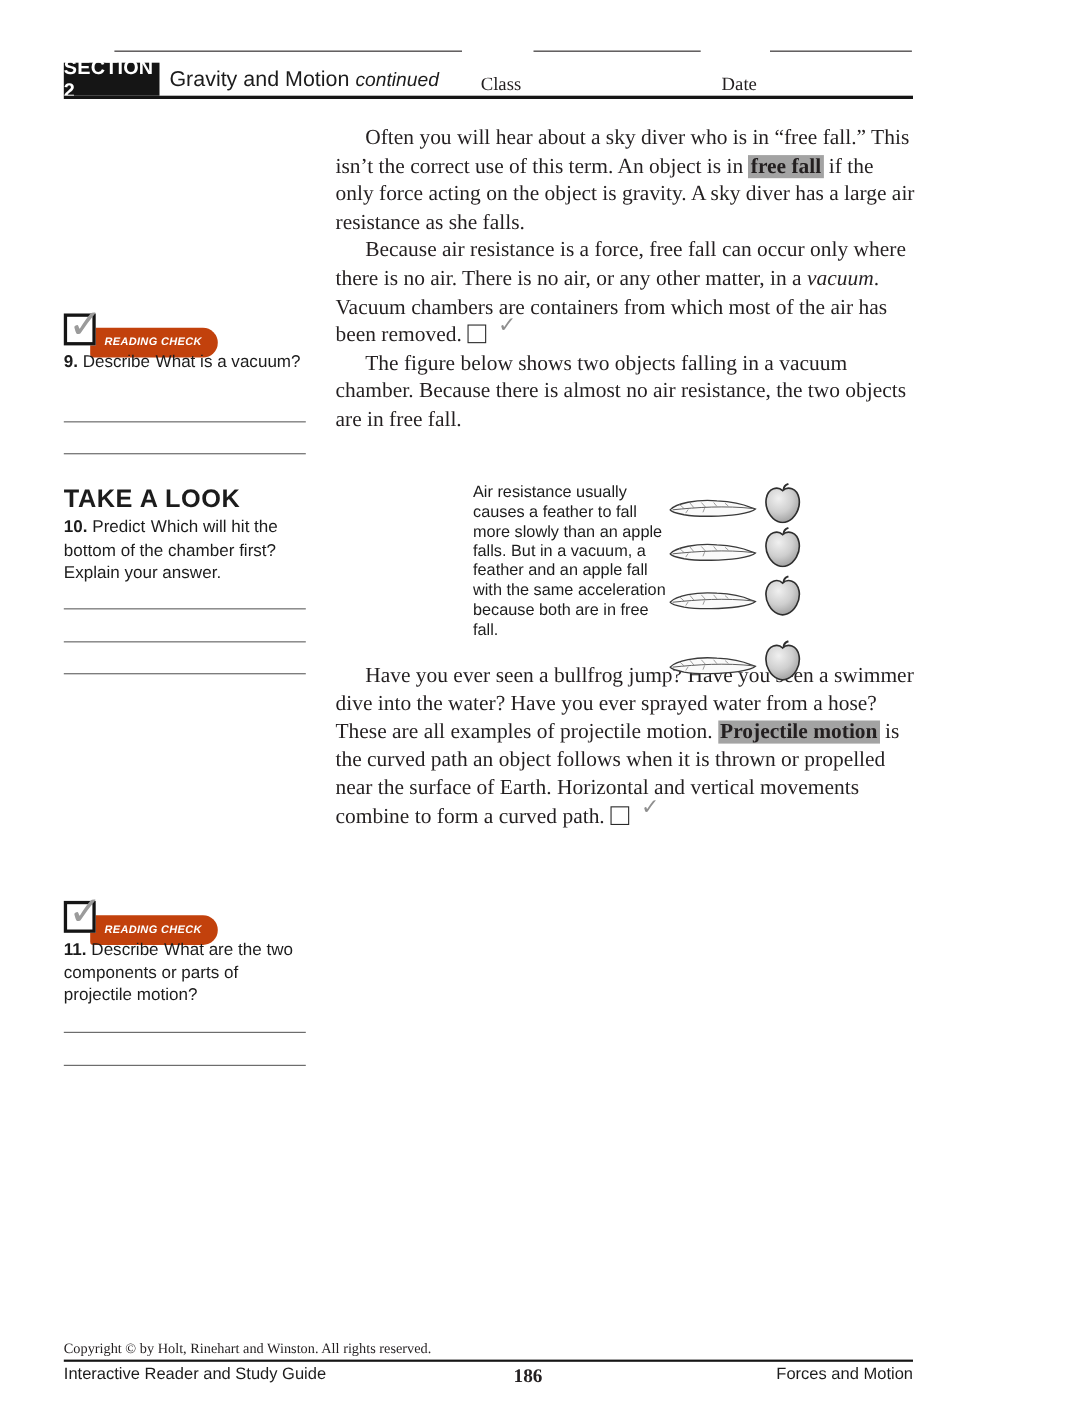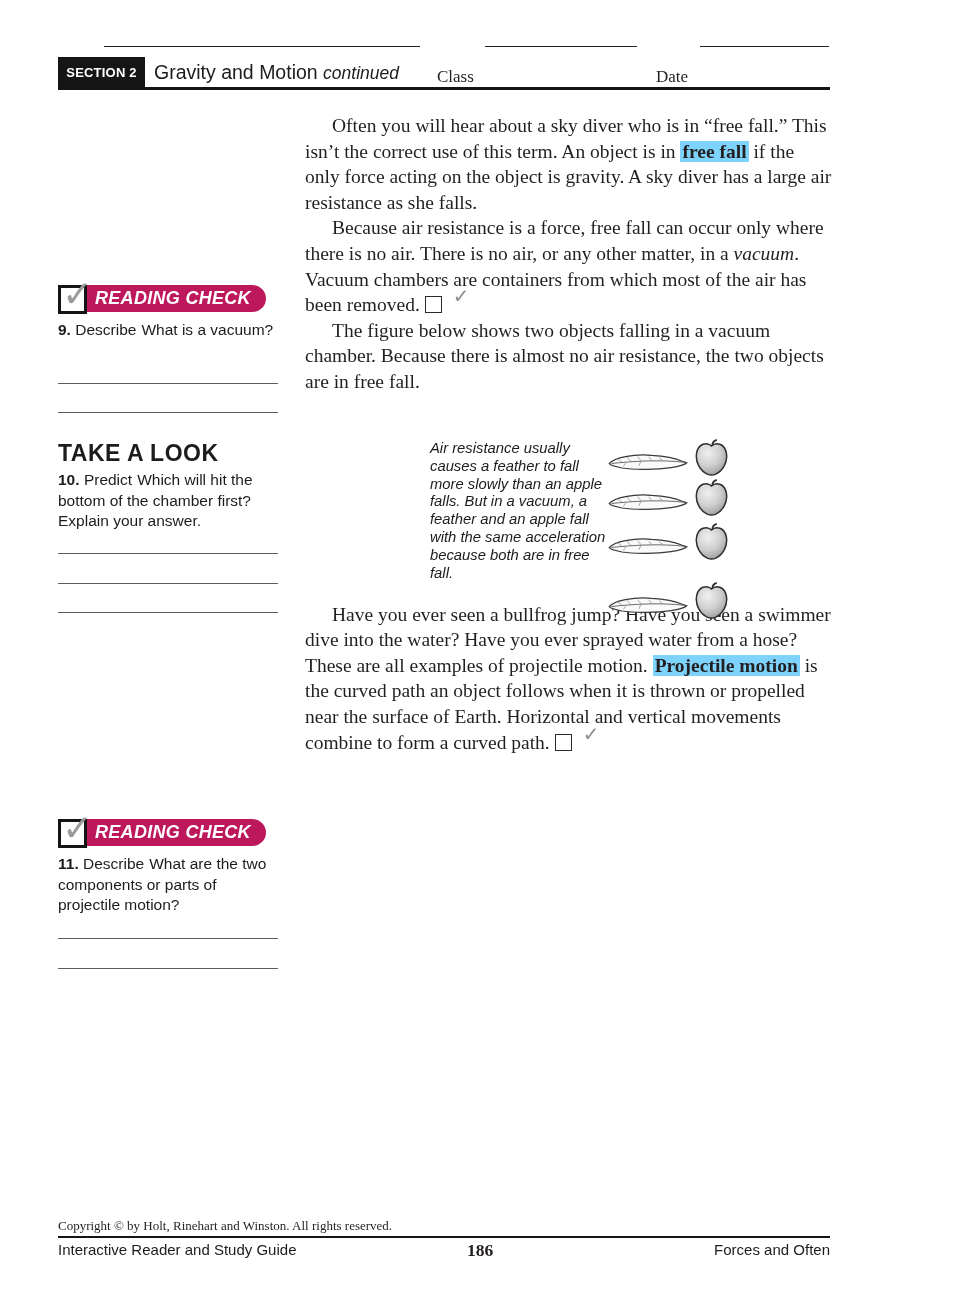--- a/index.html
+++ b/index.html
@@ -20,38 +20,38 @@
   .lbl-name  { left: 60px; }
   .ln-name   { left: 104px; width: 316px; }
   .lbl-class { left: 437px; }
   .ln-class  { left: 485px; width: 152px; }
   .lbl-date  { left: 656px; }
   .ln-date   { left: 700px; width: 129px; }
 
   .section-badge {
     position: absolute; left: 58px; top: 57px; width: 87px; height: 30px;
     background: #151515; color: #ffffff;
-    font-family: "Liberation Sans", sans-serif; font-weight: bold; font-size: 13px;
+    font-family: "Liberation Sans", sans-serif; font-weight: bold; font-size: 18px;
     display: flex; align-items: center; justify-content: center; letter-spacing: 0.2px;
   }
   .section-title {
     position: absolute; left: 154px; top: 61px;
     font-family: "Liberation Sans", sans-serif; font-size: 19.5px; color: #1c1c1c;
   }
   .section-title .cont { font-style: italic; font-size: 17.5px; }
   .section-rule { position: absolute; left: 58px; top: 87px; width: 772px; height: 3px; background: #151515; }
 
   
   .main-col { position: absolute; left: 305px; top: 113px; width: 528px; }
   .main-col h1 {
     font-family: "Liberation Sans", sans-serif; font-size: 24px; font-weight: bold;
     color: #1c1c1c; margin: 0 0 5px 0; letter-spacing: -0.2px;
   }
   .main-col p { font-size: 19.5px; line-height: 25.6px; margin: 0; text-indent: 27px; }
-  .term { font-weight: bold; background: #7dd3fc; padding: 0 2px; }
+  .term { font-weight: bold; background: #a3a3a3; padding: 0 2px; }
   .ital { font-style: italic; }
   .figure-spacer { height: 207px; }
   .h2-block { margin-top: 0; }
 
   
   .chk-inline {
     position: relative; display: inline-block; width: 17px; height: 17px;
     border: 1.8px solid #2a2a2a; margin-left: 5px; vertical-align: -2px;
   }
   .chk-inline .chk-glyph {
@@ -64,37 +64,37 @@
   .rc-badge { position: absolute; display: flex; align-items: flex-start; }
   .rc-box {
     position: relative; width: 29px; height: 29px; background: #ffffff;
     border: 3px solid #151515; z-index: 2; flex: 0 0 auto;
   }
   .rc-check {
     position: absolute; left: 1px; top: -12px; color: #9b9b9b;
     font-family: "DejaVu Sans", sans-serif; font-weight: bold; font-size: 37px; line-height: 37px;
   }
   .rc-pill {
-    height: 27px; margin-left: -5px; margin-top: 0; padding: 0 15px 0 13px;
-    background: #be185d; color: #ffffff; border-radius: 3px 14px 14px 3px;
+    height: 27px; margin-left: -5px; margin-top: 13px; padding: 0 15px 0 13px;
+    background: #c2410c; color: #ffffff; border-radius: 3px 14px 14px 3px;
     display: flex; align-items: center;
-    font-style: italic; font-weight: bold; font-size: 18px; letter-spacing: 0.3px; white-space: nowrap;
+    font-style: italic; font-weight: bold; font-size: 10px; letter-spacing: 0.3px; white-space: nowrap;
   }
   .tal-heading {
     position: absolute; font-weight: bold; font-size: 23px; color: #1c1c1c; letter-spacing: 0.5px;
   }
   .q { position: absolute; font-size: 15.5px; line-height: 20.5px; color: #1c1c1c; width: 221px; }
   .q .q-num { font-weight: bold; }
   .q .q-verb { font-weight: normal; margin-right: 5px; }
   .ans-line { position: absolute; left: 0; width: 220px; border-bottom: 1.6px solid #5e5e5e; height: 0; }
 
   
   .fig-caption {
     position: absolute; left: 430px; top: 440px; width: 180px;
-    font-family: "Liberation Sans", sans-serif; font-size: 14.8px; line-height: 17.8px; color: #1c1c1c; font-style: italic;
+    font-family: "Liberation Sans", sans-serif; font-size: 14.8px; line-height: 17.8px; color: #1c1c1c;
   }
   .fig-rows { position: absolute; left: 607px; top: 437px; width: 138px; height: 200px; }
   .fig-row { position: absolute; left: 0; display: flex; align-items: center; gap: 5px; }
   .fig-row .feather { margin-top: 9px; }
   .row-1 { top: 1px; } .row-2 { top: 41px; } .row-3 { top: 85px; } .row-4 { top: 144px; }
 
   
   .copyright { position: absolute; left: 58px; top: 1218px; font-size: 13px; }
   .footer-rule { position: absolute; left: 58px; top: 1236px; width: 772px; height: 2px; background: #151515; }
   .footer-left {
@@ -234,15 +234,15 @@
         <path d="M21,8 C21,5 23,3 26,2" fill="none" stroke="#2e2e2e" stroke-width="2"></path>
         <path d="M20,9 C15,4 5,6 3,17 C1,28 8,38 15,41 C18,42.3 22,42.3 25,41 C32,38 39,28 37,17 C35,6 25,4 20,9 Z" fill="url(#appleGrad)" stroke="#2e2e2e" stroke-width="1.7"></path>
       </svg>
     </div>
   </div>
 
   <div class="copyright">Copyright © by Holt, Rinehart and Winston. All rights reserved.</div>
   <div class="footer-rule"></div>
   <div class="footer-left">Interactive Reader and Study Guide</div>
   <div class="footer-page">186</div>
-  <div class="footer-right">Forces and Often</div>
+  <div class="footer-right">Forces and Motion</div>
 
 </div>
 
 </body></html>

